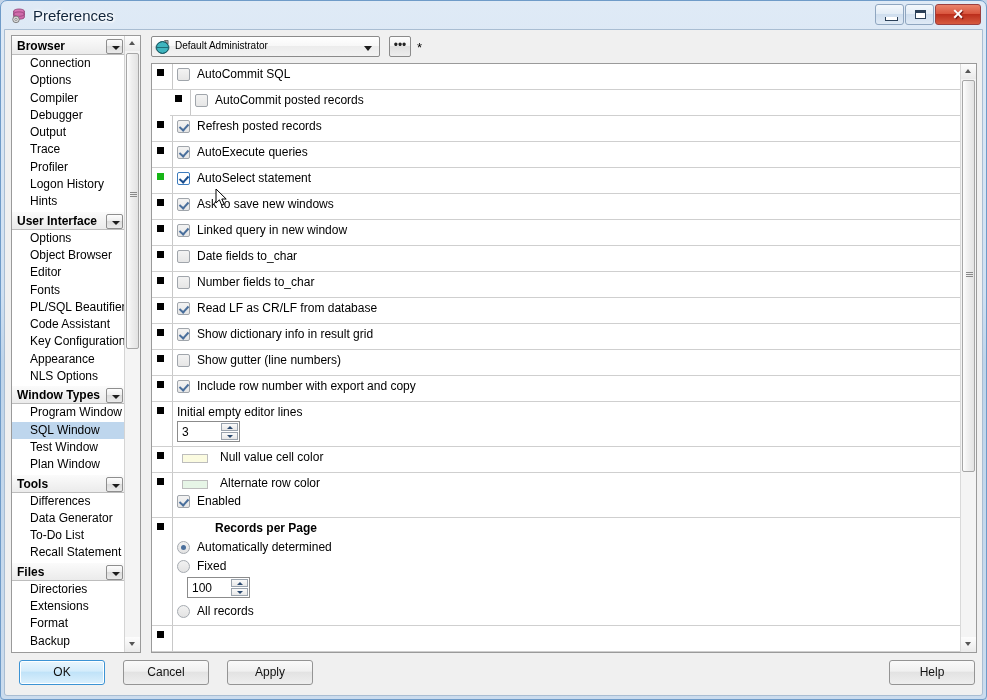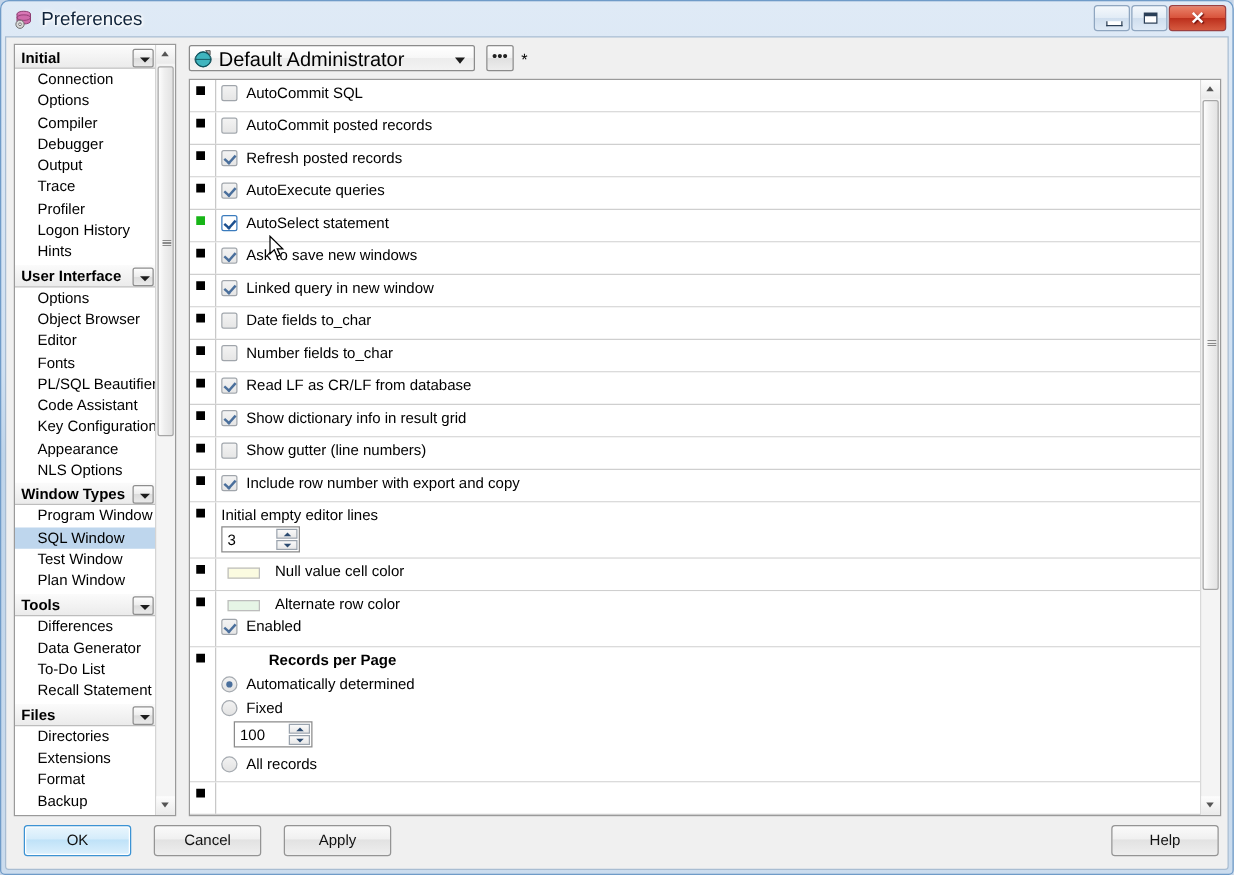--- a/index.html
+++ b/index.html
@@ -111,21 +111,21 @@
   #sb-thumb .grip{position:absolute;left:3px;top:47%;width:7px;height:5px;
     background:repeating-linear-gradient(to bottom,#8a8a8a 0 1px,transparent 1px 2px);}
   
   #toolbar{position:absolute;left:146px;top:5px;width:826px;height:26px;}
   .combo{
     position:absolute;left:0;top:1px;width:229px;height:21px;box-sizing:border-box;
     border:1px solid #8b8b8b;border-radius:2px;
     background:linear-gradient(to bottom,#ffffff 0%,#f7f7f7 48%,#ececec 50%,#f3f3f3 100%);
   }
   .combo .cicon{position:absolute;left:3px;top:2px;width:16px;height:16px;}
-  .combo .ctext{position:absolute;left:23px;top:3px;font-size:16px;white-space:nowrap;}
+  .combo .ctext{position:absolute;left:23px;top:3px;font-size:10px;white-space:nowrap;}
   .combo .carrow{position:absolute;right:7px;top:9px;width:0;height:0;
     border-left:4.5px solid transparent;border-right:4.5px solid transparent;
     border-top:5px solid #1c1c1c;}
   .dotsbtn{
     position:absolute;left:238px;top:1px;width:22px;height:21px;box-sizing:border-box;
     border:1px solid #8b8b8b;border-radius:2px;
     background:linear-gradient(to bottom,#fdfdfd 0%,#f1f1f1 48%,#e0e0e0 50%,#ededed 100%);
     text-align:center;line-height:17px;font-size:12px;color:#222;
   }
   .asterisk{position:absolute;left:266px;top:5px;font-size:13px;color:#000;}
@@ -247,21 +247,21 @@
         <span class="glyph-close">✕</span>
       </div>
     </div>
   </div>
 
   <div id="client">
 
     <div id="sidebar">
       <div id="sb-list">
           <div class="sb-group">
-            <span class="lbl">Initial</span>
+            <span class="lbl">Browser</span>
             <span class="drop">
               <i></i>
             </span>
           </div>
           <div class="sb-item">Connection</div>
           <div class="sb-item">Options</div>
           <div class="sb-item">Compiler</div>
           <div class="sb-item">Debugger</div>
           <div class="sb-item">Output</div>
           <div class="sb-item">Trace</div>
@@ -344,21 +344,21 @@
     </div>
 
     <div id="panel">
       <div id="rows">
           <div class="row" style="height: 26px;">
             <span class="marker"></span>
             <span class="vline"></span>
             <span class="cb"></span>
             <span class="rowlabel">AutoCommit SQL</span>
           </div>
-          <div class="row" style="height: 26px;">
+          <div class="row" style="height: 26px; margin-left: 18px;">
             <span class="marker"></span>
             <span class="vline"></span>
             <span class="cb"></span>
             <span class="rowlabel">AutoCommit posted records</span>
           </div>
           <div class="row" style="height: 26px;">
             <span class="marker"></span>
             <span class="vline"></span>
             <span class="cb checked"></span>
             <span class="rowlabel">Refresh posted records</span>

